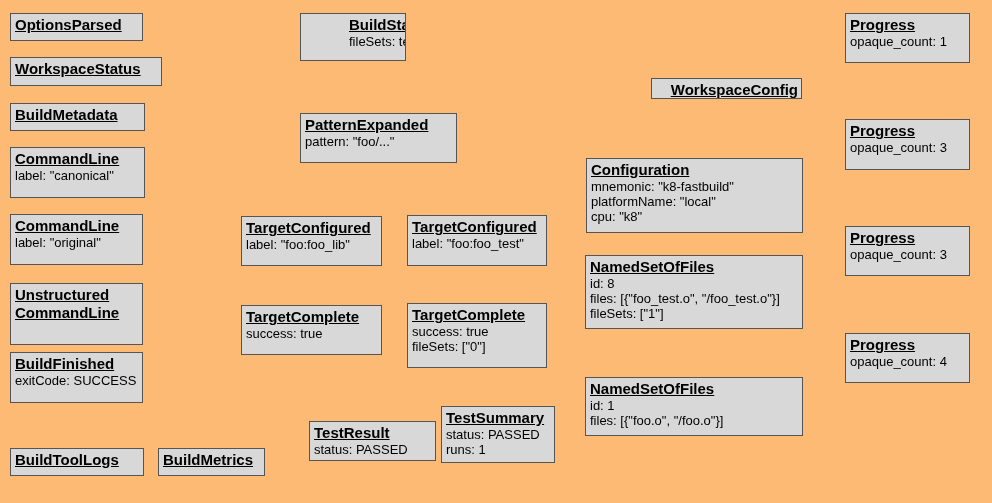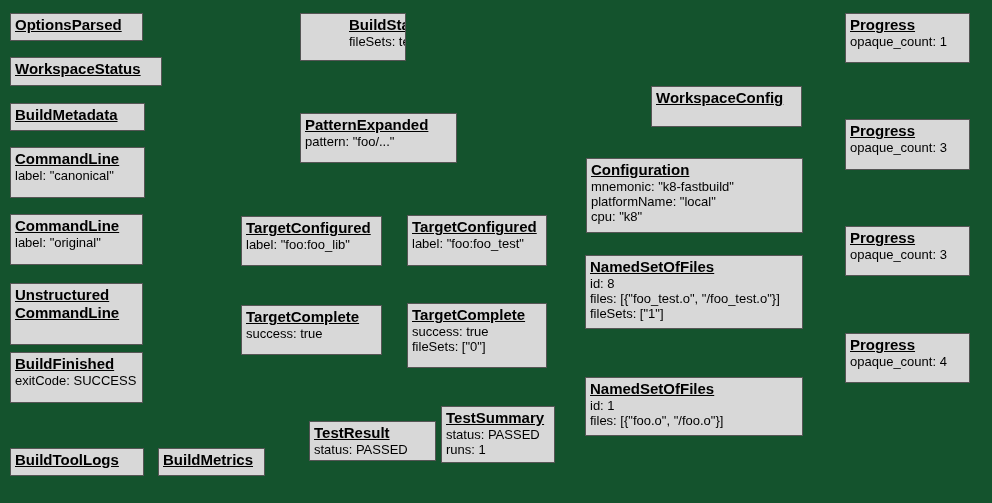--- a/index.html
+++ b/index.html
@@ -8,21 +8,21 @@
     background: #000000;
     width: 992px;
     height: 503px;
     overflow: hidden;
     font-family: "Liberation Sans", sans-serif;
   }
   .canvas {
     position: relative;
     width: 992px;
     height: 503px;
-    background: #14532d;
+    background: #fdba74;
   }
   .node {
     position: absolute;
     background: #d8d8d8;
     border: 1px solid #555555;
     box-sizing: border-box;
     padding: 2px 3px 2px 4px;
     color: #000000;
     overflow: hidden;
   }
@@ -120,21 +120,21 @@
     <div class="node-title">TestResult</div>
     <div class="node-line">status: PASSED</div>
   </div>
 
   <div class="node" style="left:441px; top:406px; width:114px; height:57px;">
     <div class="node-title">TestSummary</div>
     <div class="node-line">status: PASSED</div>
     <div class="node-line">runs: 1</div>
   </div>
 
-  <div class="node" style="left:651px; top:86px; width:151px; height:41px;">
+  <div class="node" style="left:651px; top:78px; width:151px; height:21px;text-align:right;">
     <div class="node-title">WorkspaceConfig</div>
   </div>
 
   <div class="node" style="left:586px; top:158px; width:217px; height:75px;">
     <div class="node-title">Configuration</div>
     <div class="node-line">mnemonic: "k8-fastbuild"</div>
     <div class="node-line">platformName: "local"</div>
     <div class="node-line">cpu: "k8"</div>
   </div>
 

